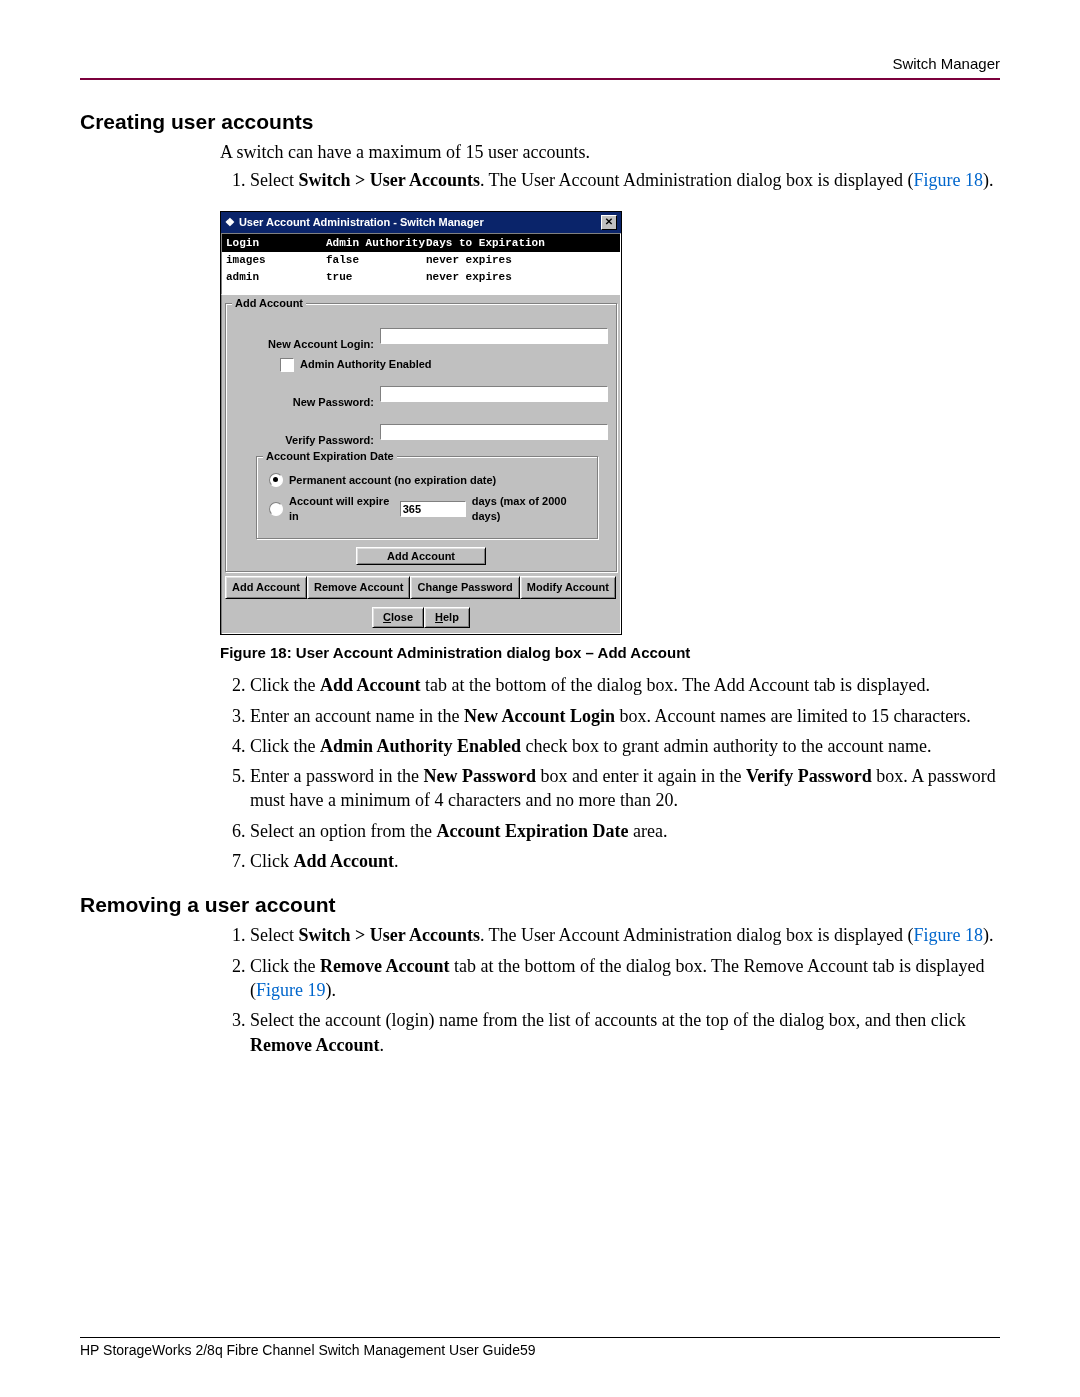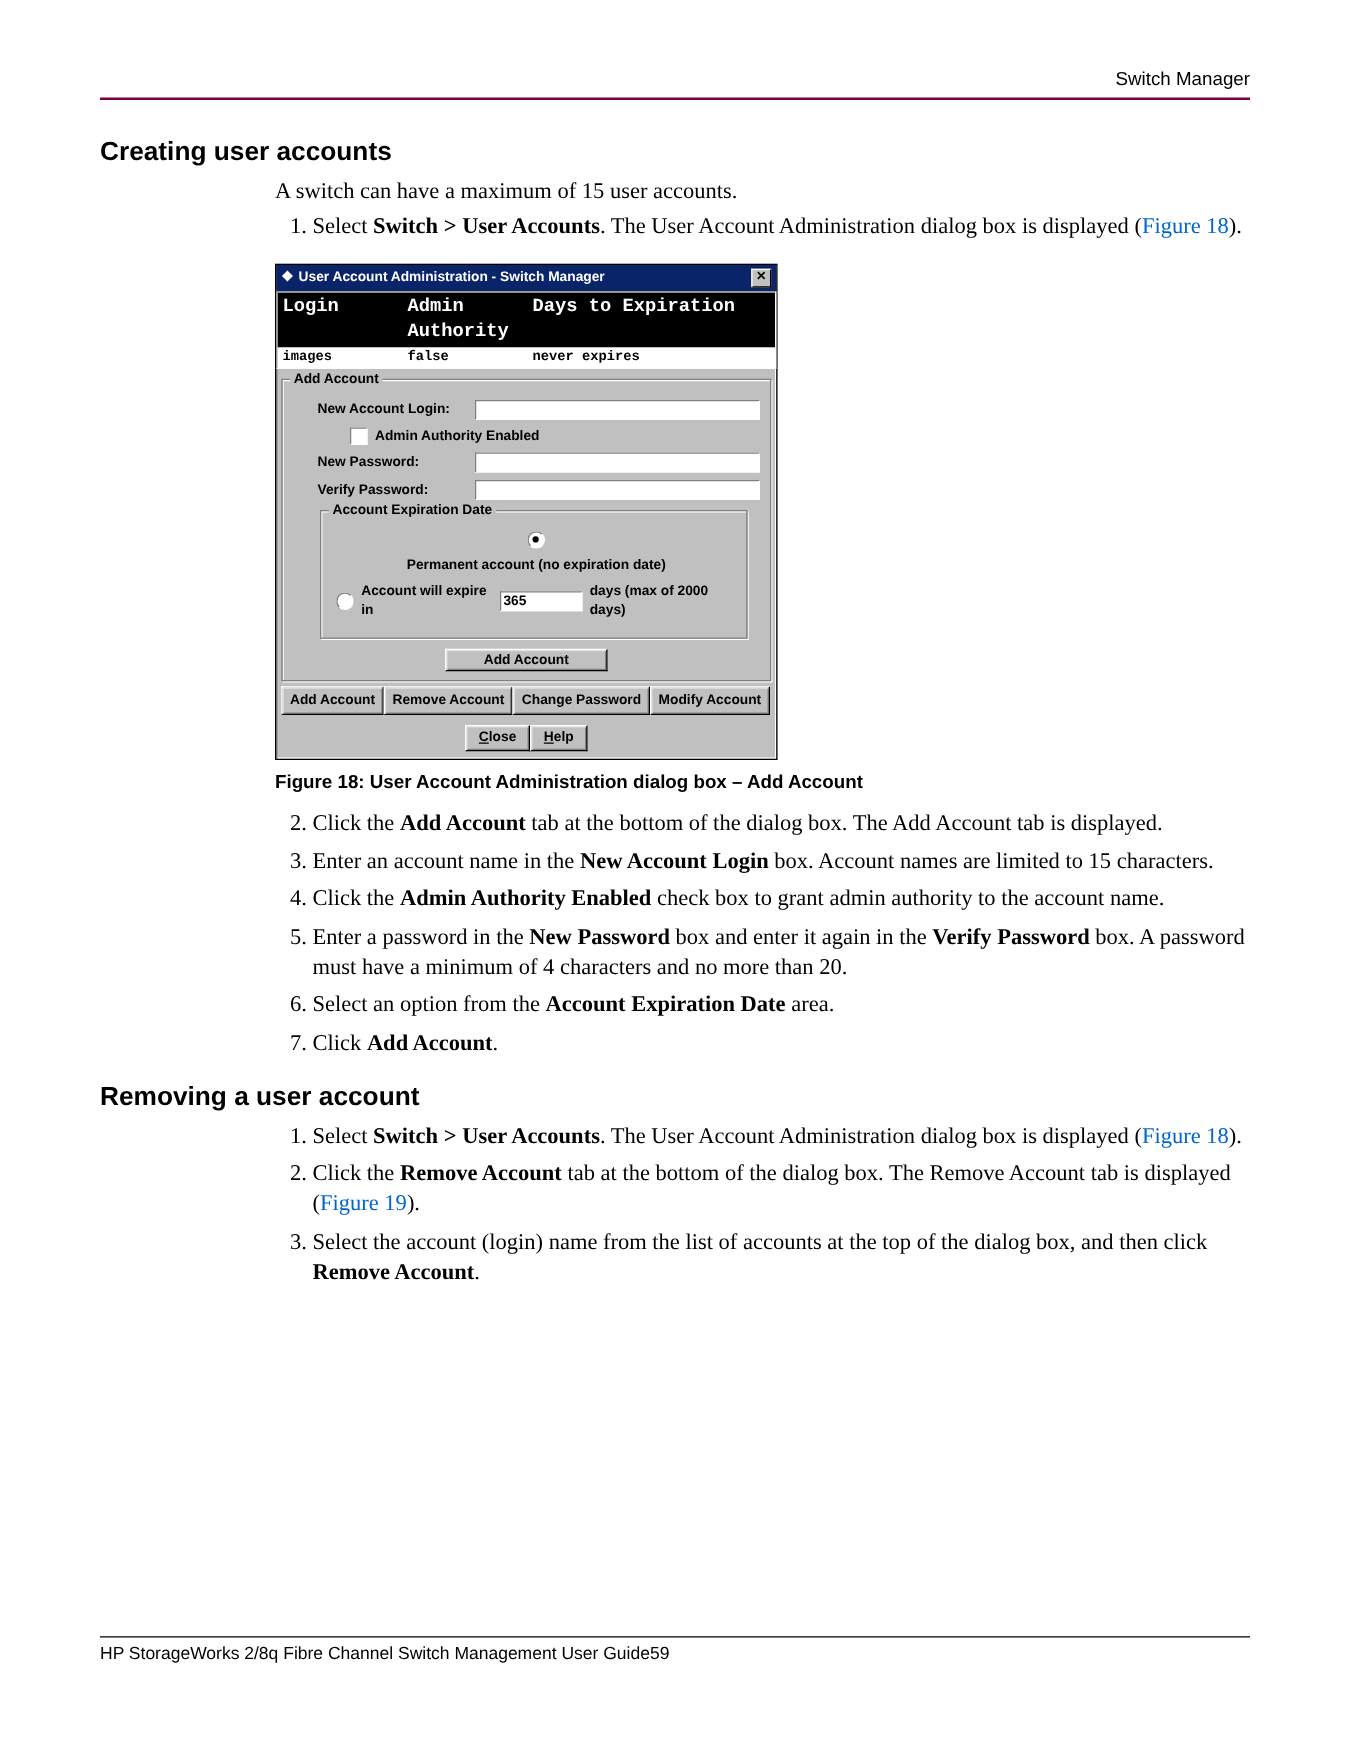--- a/index.html
+++ b/index.html
@@ -82,21 +82,21 @@
     font-weight: bold;
     line-height: 11px;
     text-align: center;
   }
   .dlg-headrow {
     background: #000;
     color: #fff;
     display: flex;
     padding: 2px 4px;
     font-family: "Courier New", monospace;
-    font-size: 15px;
+    font-size: 11px;
     font-weight: bold;
   }
   .dlg-headrow .c1 { width: 100px; }
   .dlg-headrow .c2 { width: 100px; }
   .dlg-headrow .c3 { flex: 1; }
   .dlg-row {
     background: #fff;
     display: flex;
     padding: 1px 4px;
     font-family: "Courier New", monospace;
@@ -136,22 +136,23 @@
   .form-row {
     display: flex;
     align-items: center;
     margin: 6px 0;
     gap: 6px;
   }
   .form-row .lbl {
     width: 120px;
     font-weight: bold;
     font-size: 11px;
-    text-align: left;
+    text-align: right;
     padding-left: 20px;
+    margin-top: 17px;
   }
   .tfield {
     flex: 1;
     height: 16px;
     border: 1px solid #808080;
     border-right-color: #fff;
     border-bottom-color: #fff;
     background: #fff;
     box-sizing: border-box;
     padding: 0 2px;
@@ -297,21 +298,21 @@
             <span class="lbl">New Password:</span>
             <input class="tfield" type="password" style="">
           </div>
           <div class="form-row">
             <span class="lbl">Verify Password:</span>
             <input class="tfield" type="password" style="">
           </div>
 
           <div class="inner-group">
             <div class="group-title">Account Expiration Date</div>
-            <div class="form-row" style="padding-left:4px;flex-direction:column;">
+            <div class="form-row" style="padding-left:4px;">
               <span class="rdo sel"></span>
               <span style="font-weight:bold;">Permanent account (no expiration date)</span>
             </div>
             <div class="form-row" style="padding-left:4px;">
               <span class="rdo"></span>
               <span style="font-weight:bold;">Account will expire in</span>
               <input class="tfield small" value="365" style="">
               <span style="font-weight:bold;">days (max of 2000 days)</span>
             </div>
           </div>

